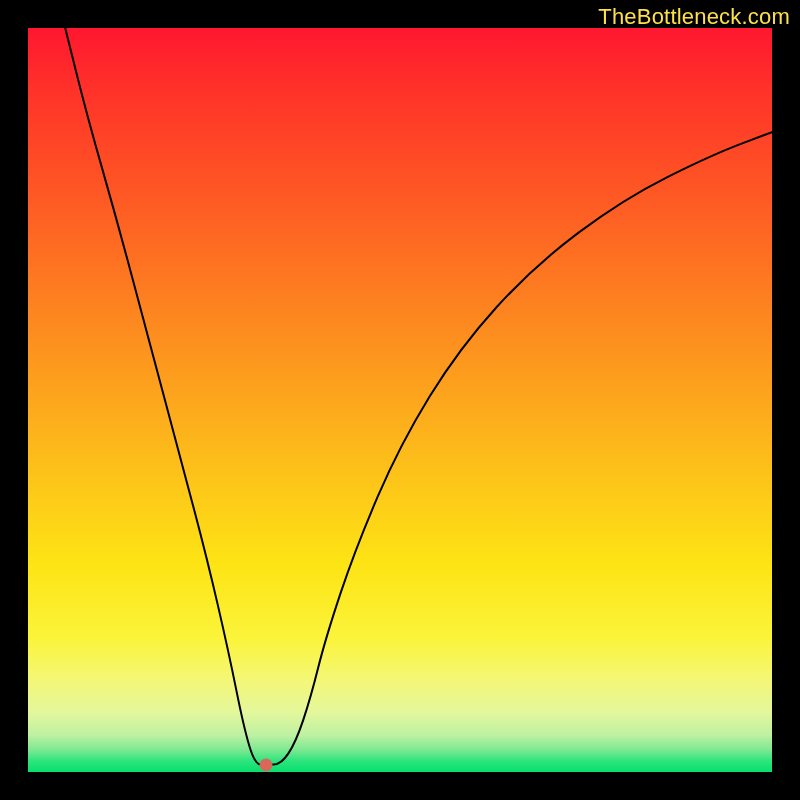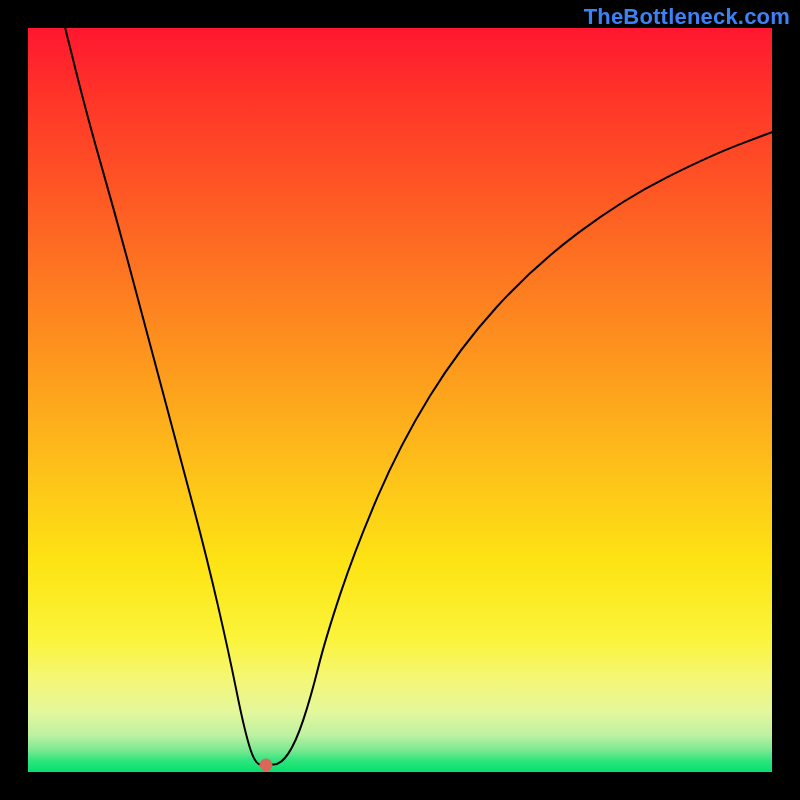--- a/index.html
+++ b/index.html
@@ -15,22 +15,22 @@
     position: relative;
     width: 800px;
     height: 800px;
     background: #000;
   }
   .watermark {
     position: absolute;
     top: 4px;
     right: 10px;
     font-size: 22px;
-    font-weight: 700;
-    color: #3b82f6;
+    font-weight: 400;
+    color: #fde047;
     letter-spacing: 0.2px;
     user-select: none;
   }
   .plot-area {
     position: absolute;
     left: 28px;
     top: 28px;
     width: 744px;
     height: 744px;
     

